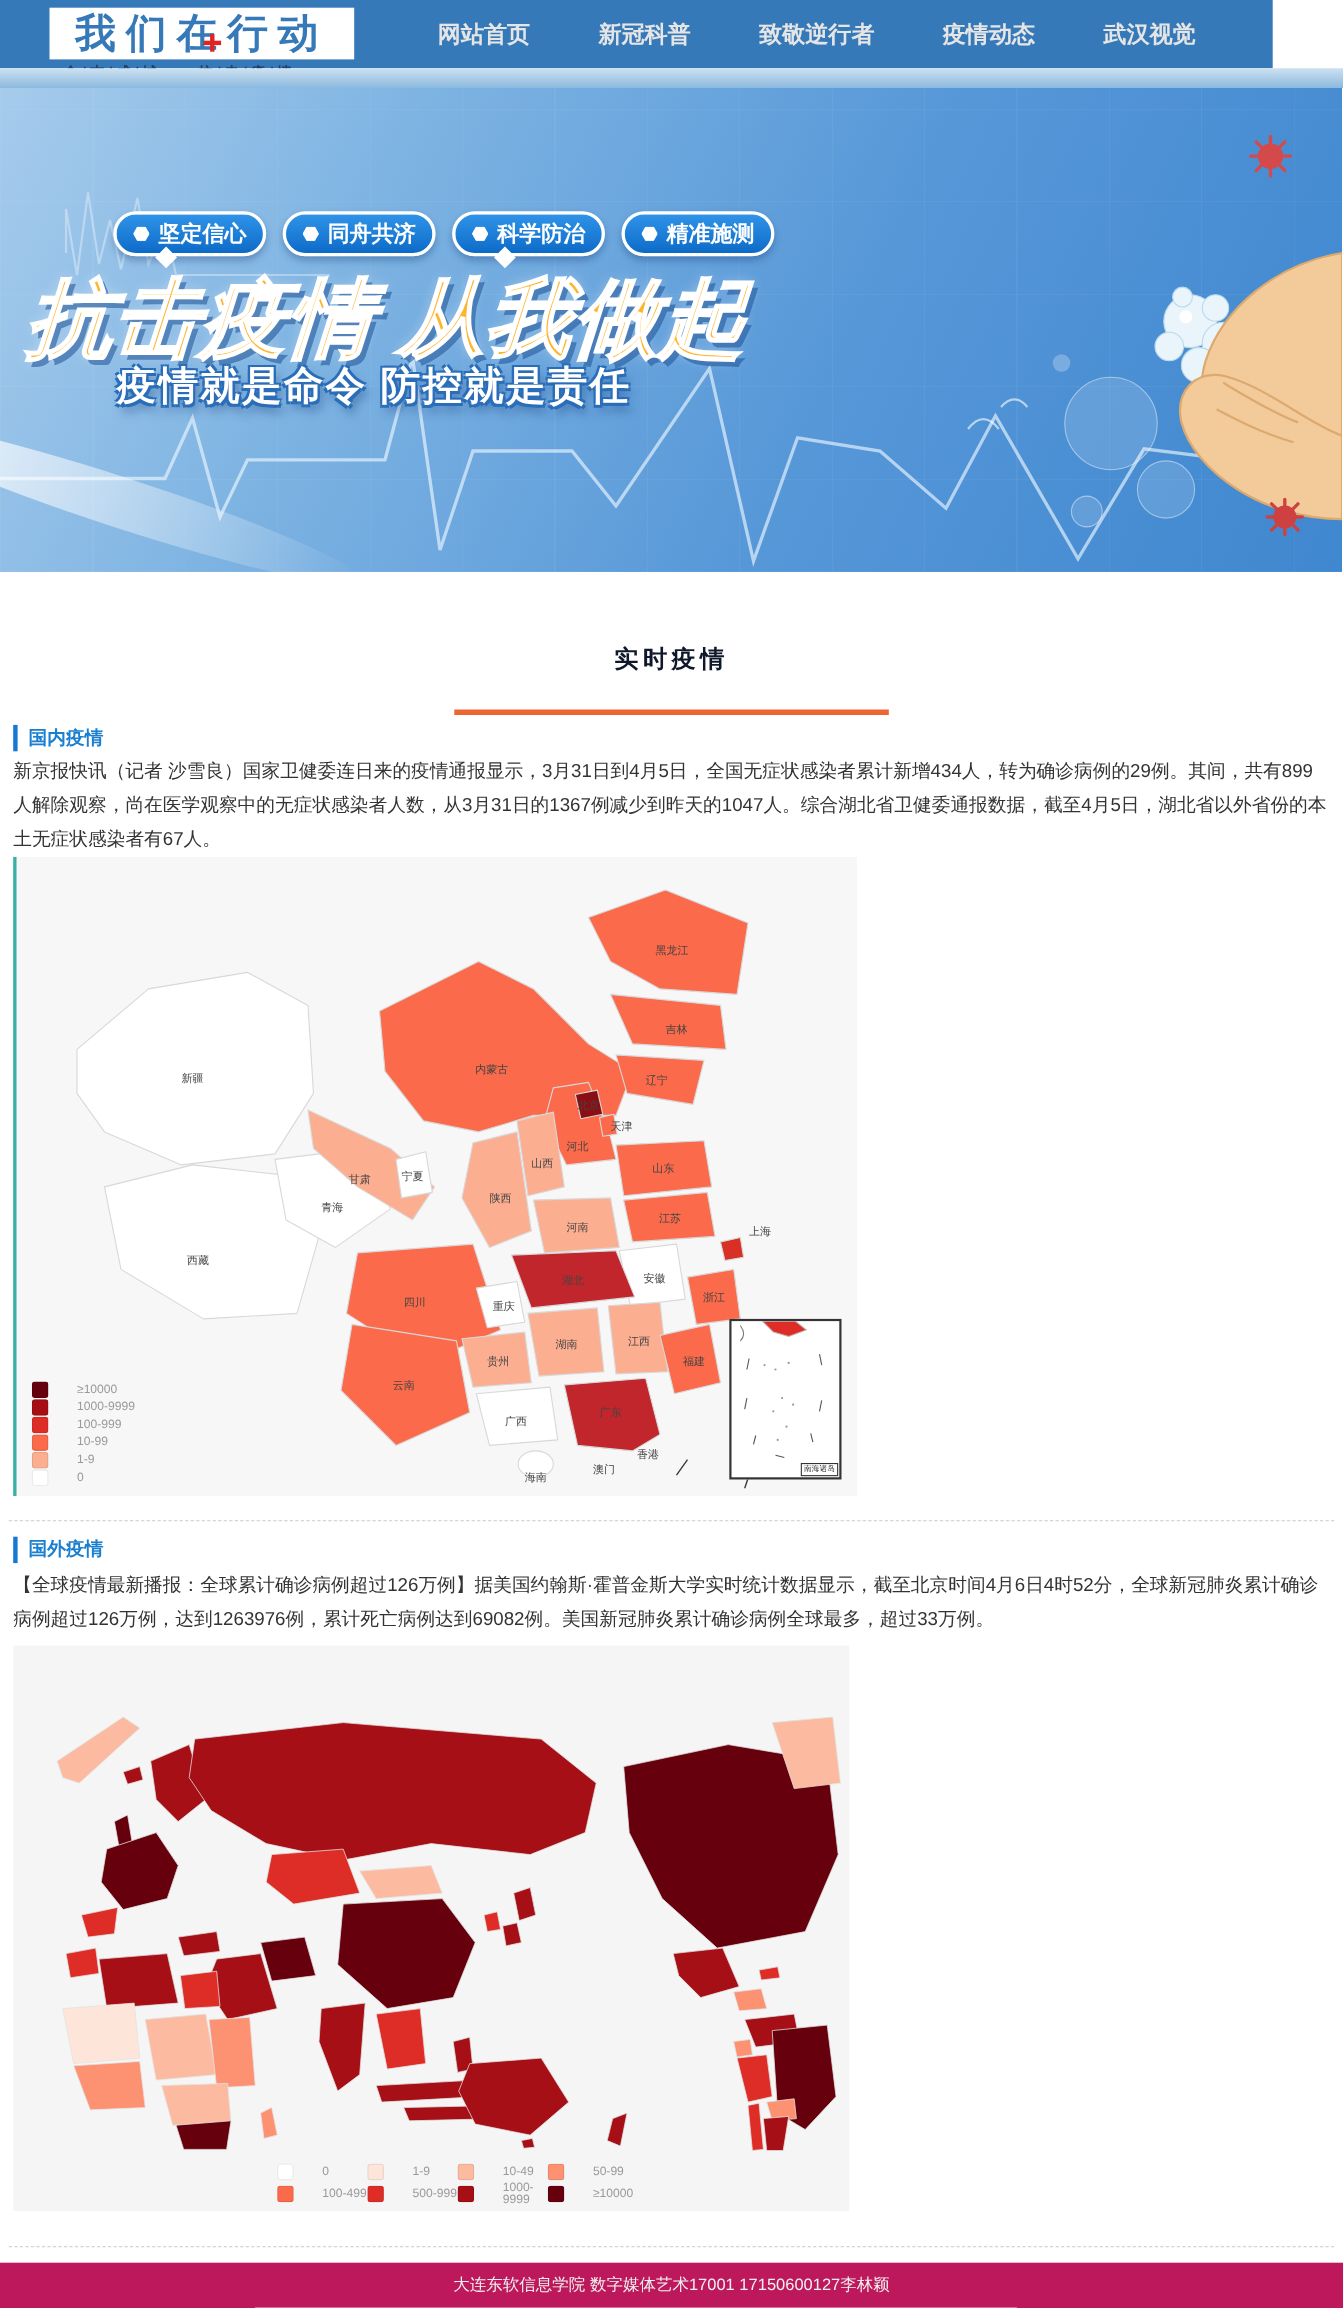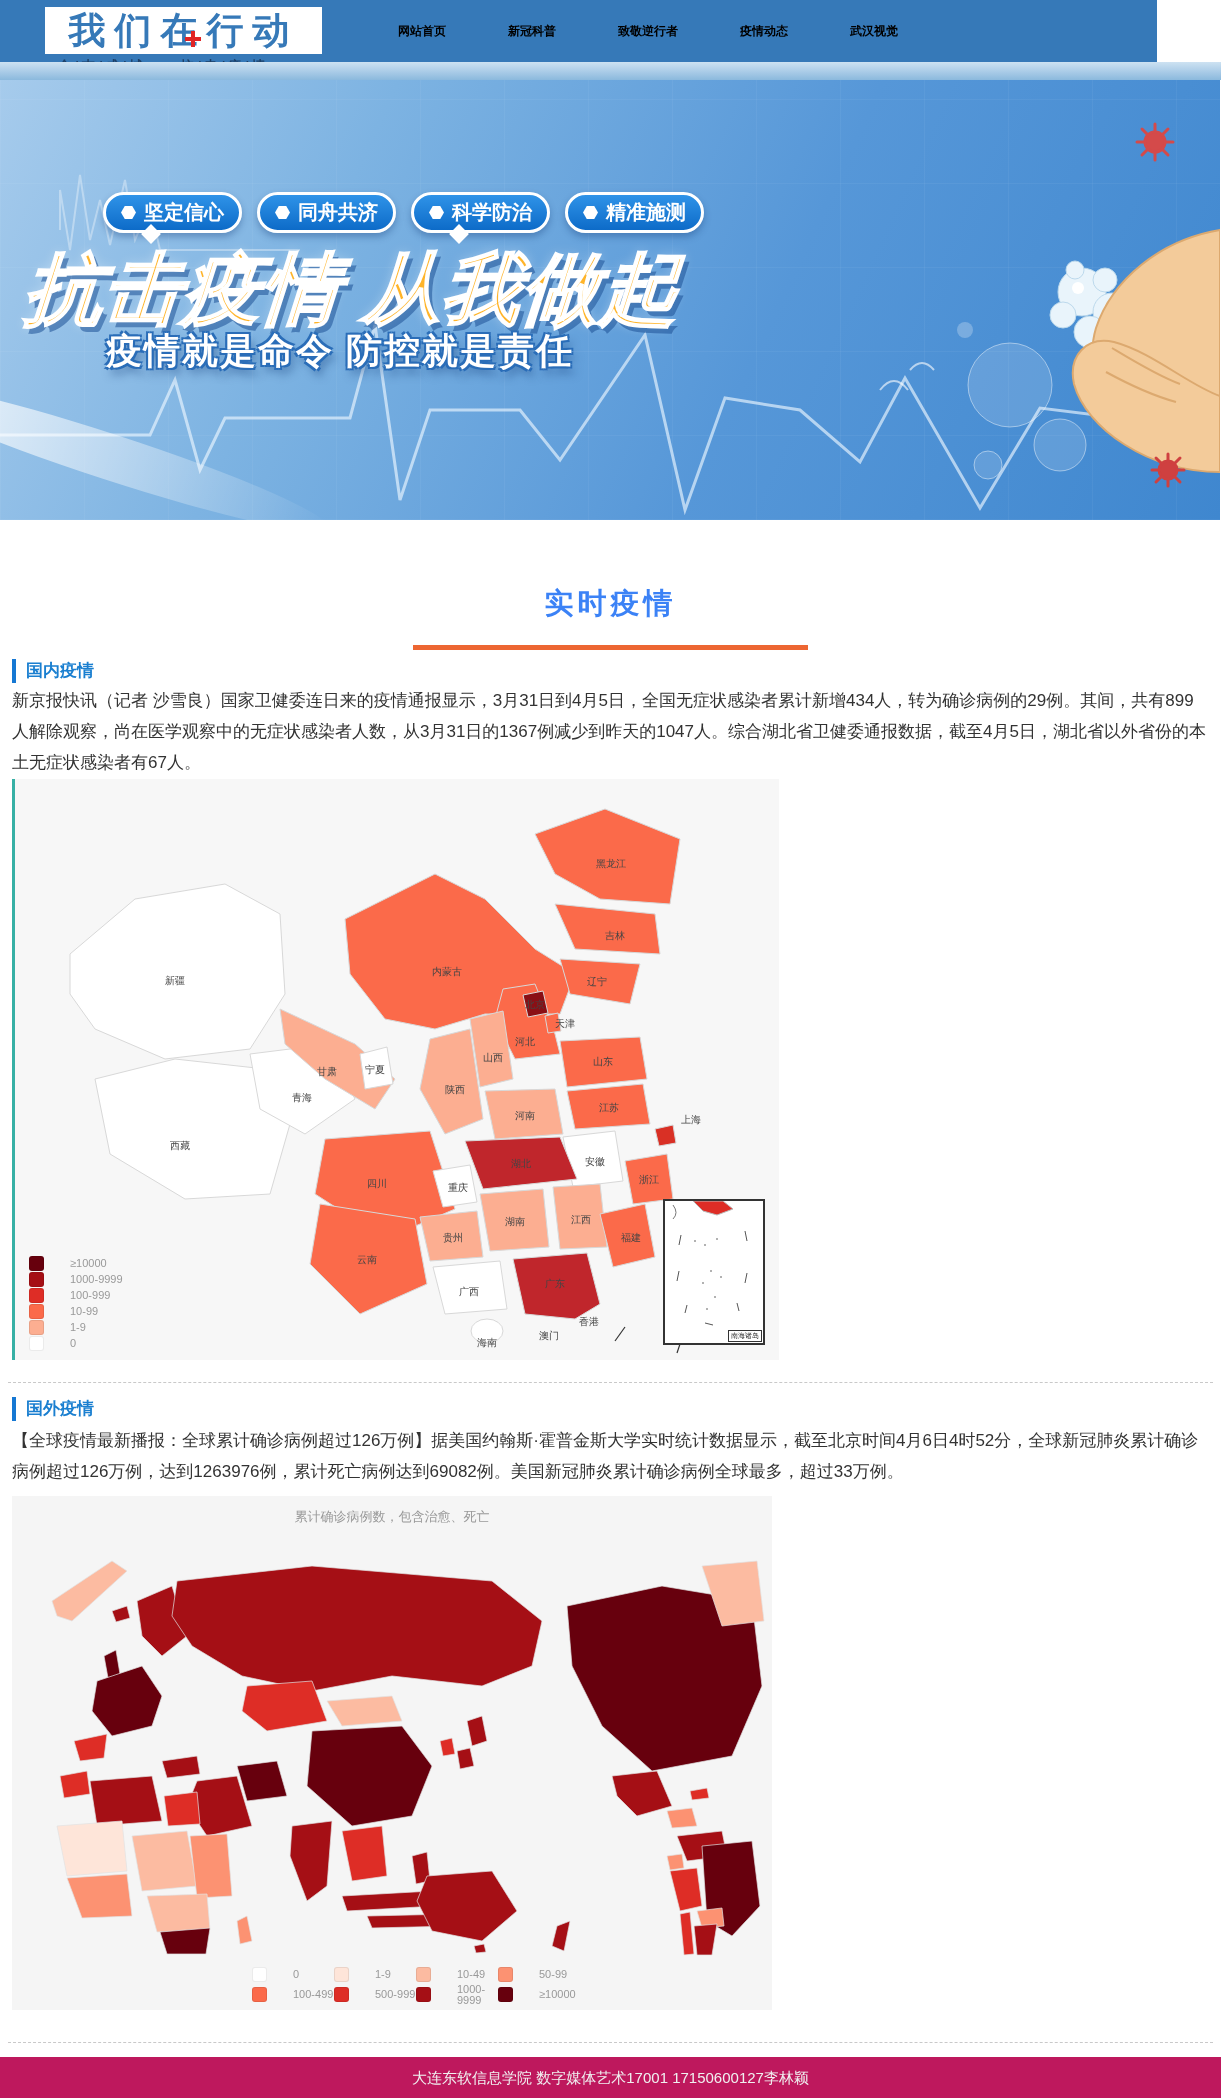--- a/index.html
+++ b/index.html
@@ -13,21 +13,21 @@
   .logo{position:absolute;left:45px;top:7px;width:277px;height:47px;background:#fff;
       display:flex;align-items:center;justify-content:center;cursor:pointer;}
   .logo-text{color:#3679b8;font-size:37px;font-weight:bold;letter-spacing:9px;line-height:1;white-space:nowrap;}
   .zai{position:relative;display:inline-block;}
   .zai-accent{position:absolute;right:6px;bottom:2px;width:16px;height:16px;display:block;}
   .zai-accent::before{content:"";position:absolute;left:0;top:6px;width:16px;height:4px;background:#e02424;}
   .zai-accent::after{content:"";position:absolute;left:6px;top:0;width:4px;height:16px;background:#e02424;}
   .tagline{position:absolute;left:58px;top:57px;width:340px;color:#1d3f66;font-size:13px;
       font-weight:bold;display:flex;gap:38px;white-space:nowrap;}
   .nav{position:absolute;left:398px;top:0;height:62px;display:flex;align-items:center;gap:62px;}
-  .nav-item{color:#000000;font-size:12px;font-weight:bold;text-decoration:none;cursor:pointer;white-space:nowrap;}
+  .nav-item{color:#e5e5e5;font-size:21px;font-weight:bold;text-decoration:none;cursor:pointer;white-space:nowrap;}
 
   
   .banner{position:absolute;left:0;top:80px;width:1220px;height:440px;overflow:hidden;
       background:linear-gradient(115deg,#a6cbec 0%,#7db3e2 28%,#5697d8 62%,#3f87cf 100%);}
   .banner-grid{position:absolute;inset:0;opacity:.5;background-image:
       repeating-linear-gradient(0deg,rgba(255,255,255,.09) 0 1px,transparent 1px 84px),
       repeating-linear-gradient(90deg,rgba(255,255,255,.09) 0 1px,transparent 1px 84px);}
   .banner-streak{position:absolute;left:-120px;bottom:40px;width:460px;height:46px;
       background:linear-gradient(90deg,rgba(255,255,255,.85),rgba(255,255,255,0));
       transform:rotate(18deg);border-radius:50%;}
@@ -54,21 +54,21 @@
       text-shadow:0 0 5px rgba(255,255,255,.75);}
   .cross-badge{width:30px;height:30px;border-radius:50%;background:#1668c7;border:2px solid #fff;
       display:inline-flex;align-items:center;justify-content:center;box-shadow:0 2px 4px rgba(20,60,120,.4);}
   .cross-i{position:relative;width:14px;height:14px;display:block;}
   .cross-i::before{content:"";position:absolute;left:0;top:5px;width:14px;height:4px;background:#e11c1c;box-shadow:0 0 0 2px #fff;}
   .cross-i::after{content:"";position:absolute;left:5px;top:0;width:4px;height:14px;background:#e11c1c;box-shadow:0 0 0 2px #fff;}
   .hands-art{position:absolute;right:0;top:0;}
 
   
   .section-title{position:absolute;left:0;top:584px;width:1221px;margin:0;text-align:center;
-      color:#3b82f6;font-size:29px;font-weight:bold;letter-spacing:4px;}
+      color:#0f172a;font-size:22px;font-weight:bold;letter-spacing:4px;}
   .title-underline{position:absolute;left:413px;top:645px;width:395px;height:5px;background:#ed6632;}
   .sub-heading{position:absolute;left:12px;margin:0;color:#1a7fd0;font-size:17px;font-weight:bold;
       border-left:4px solid #1678d3;padding:2px 0 2px 10px;line-height:1.2;}
   .para{position:absolute;left:12px;width:1197px;margin:0;color:#333;font-size:17px;line-height:1.82;}
   .dashed-sep{position:absolute;left:8px;width:1205px;height:0;border-top:1px dashed #c9c9c9;}
 
   .map-card{position:absolute;left:12px;background:#f7f7f7;}
   .china-card{top:779px;width:764px;height:581px;border-left:3px solid #37b0a5;}
   .world-card{top:1496px;width:760px;height:514px;background:#f5f5f5;}
   .map-title{position:absolute;left:0;top:12px;width:100%;text-align:center;color:#999;font-size:13px;}
@@ -337,21 +337,20 @@
       <span class="inset-label">南海诸岛</span>
     </div>
   </div>
 
   <div class="dashed-sep" style="top:1382px;"></div>
 
   <h3 class="sub-heading" style="top:1397px;">国外疫情</h3>
   <p class="para" style="top:1426px;">【全球疫情最新播报：全球累计确诊病例超过126万例】据美国约翰斯·霍普金斯大学实时统计数据显示，截至北京时间4月6日4时52分，全球新冠肺炎累计确诊病例超过126万例，达到1263976例，累计死亡病例达到69082例。美国新冠肺炎累计确诊病例全球最多，超过33万例。</p>
 
   <div class="map-card world-card">
-    <div class="map-title">累计确诊病例数，包含治愈、死亡</div>
     <svg style="position:absolute;left:0;top:30px;" width="760" height="440" viewBox="0 0 760 440">
       <g stroke="#e3e3e3" stroke-width=".7" stroke-linejoin="round">
         <polygon points="40,75 100,35 115,45 60,95 45,90" fill="#fcbba1"></polygon>
         <polygon points="100,85 115,80 118,92 104,96" fill="#a50f15"></polygon>
         <polygon points="92,130 104,124 108,148 96,152" fill="#67000d"></polygon>
         <polygon points="125,75 160,60 175,110 150,130 130,110" fill="#a50f15"></polygon>
         <polygon points="85,155 130,140 150,170 140,200 100,210 80,185" fill="#67000d"></polygon>
         <polygon points="62,215 95,208 92,232 68,235" fill="#de2d26"></polygon>
         <polygon points="165,55 300,40 480,55 530,95 520,140 470,160 380,150 300,165 230,150 180,120 160,90" fill="#a50f15"></polygon>
         <polygon points="235,160 300,155 315,195 255,205 230,185" fill="#de2d26"></polygon>

